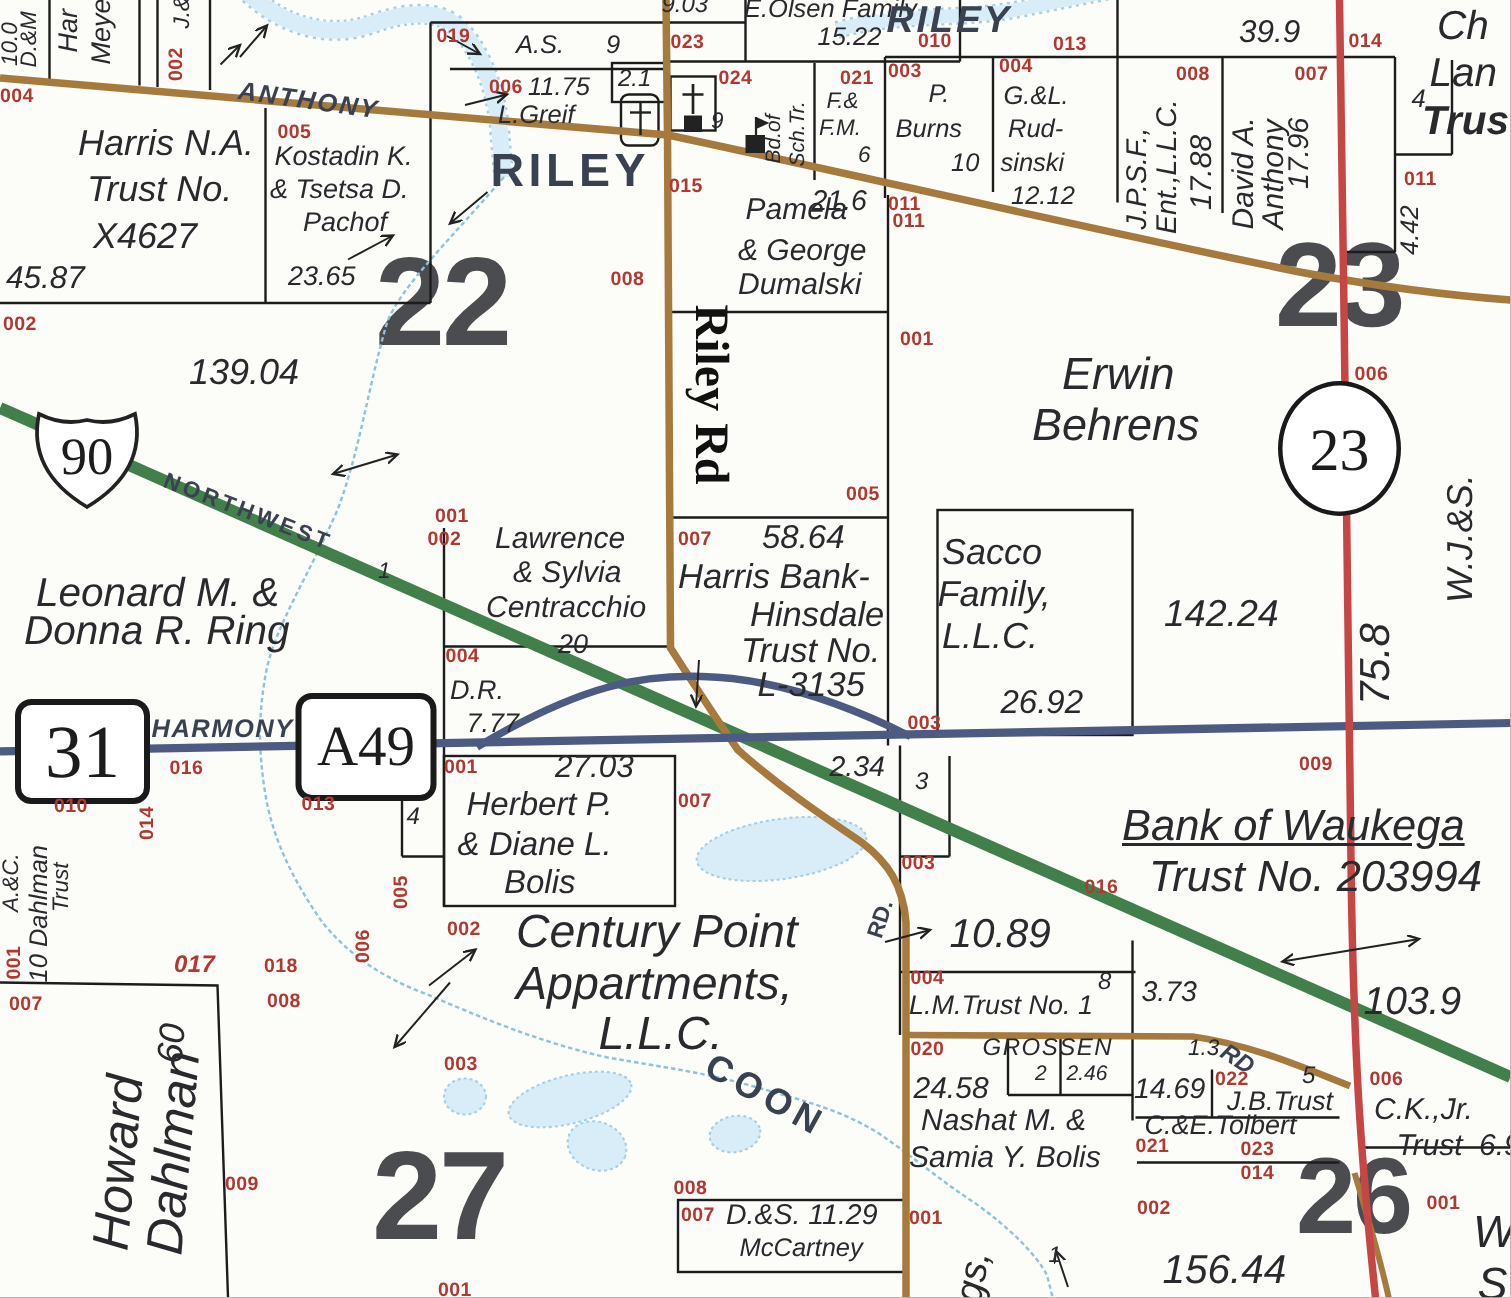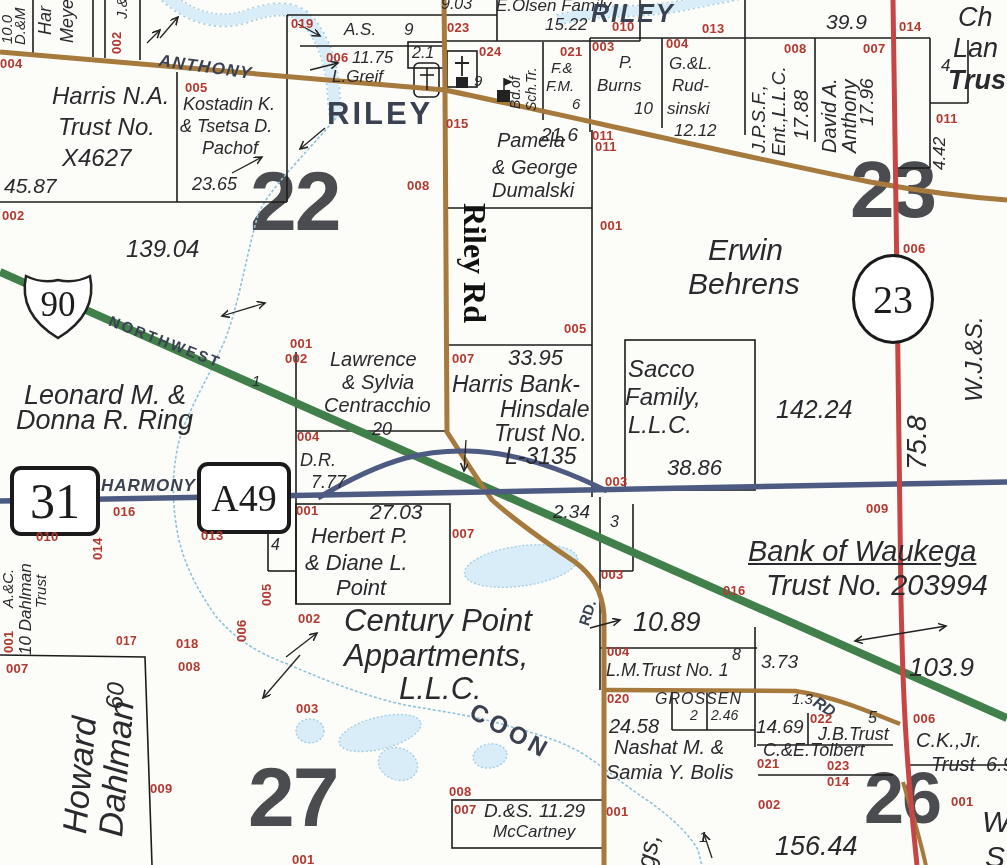--- a/index.html
+++ b/index.html
@@ -259,29 +259,29 @@
       <span class="lbl rr" style="left: 490px; top: 203px; font-size: 32px; transform: rotate(90deg);">Riley Rd</span>
       <span class="lbl pid" style="left: 600px; top: 220px; font-size: 13px;">001</span>
       <span class="lbl own" style="left: 708px; top: 236px; font-size: 30px;">Erwin</span>
       <span class="lbl own" style="left: 688px; top: 270px; font-size: 30px;">Behrens</span>
       <span class="lbl pid" style="left: 903px; top: 243px; font-size: 13px;">006</span>
       <span class="lbl own" style="left: 963px; top: 402px; font-size: 24px; transform: rotate(-90deg);">W.J.&amp;S.</span>
       <span class="lbl own" style="left: 904px; top: 470px; font-size: 28px; transform: rotate(-90deg);">75.8</span>
       <span class="lbl own" style="left: 776px; top: 398px; font-size: 25px;">142.24</span>
       <span class="lbl pid" style="left: 564px; top: 323px; font-size: 13px;">005</span>
       <span class="lbl pid" style="left: 452px; top: 353px; font-size: 13px;">007</span>
-      <span class="lbl own" style="left: 508px; top: 348px; font-size: 22px;">33.95</span>
+      <span class="lbl own" style="left: 508px; top: 348px; font-size: 22px;">58.64</span>
       <span class="lbl own" style="left: 452px; top: 374px; font-size: 23px;">Harris Bank-</span>
       <span class="lbl own" style="left: 500px; top: 399px; font-size: 23px;">Hinsdale</span>
       <span class="lbl own" style="left: 494px; top: 423px; font-size: 23px;">Trust No.</span>
       <span class="lbl own" style="left: 505px; top: 446px; font-size: 23px;">L-3135</span>
       <span class="lbl own" style="left: 628px; top: 358px; font-size: 24px;">Sacco</span>
       <span class="lbl own" style="left: 625px; top: 386px; font-size: 24px;">Family,</span>
       <span class="lbl own" style="left: 628px; top: 414px; font-size: 24px;">L.L.C.</span>
-      <span class="lbl own" style="left: 667px; top: 458px; font-size: 22px;">38.86</span>
+      <span class="lbl own" style="left: 667px; top: 458px; font-size: 22px;">26.92</span>
       <span class="lbl pid" style="left: 446px; top: 118px; font-size: 13px;">015</span>
       <span class="lbl own" style="left: 497px; top: 131px; font-size: 20px;">Pamela</span>
       <span class="lbl own" style="left: 492px; top: 158px; font-size: 20px;">&amp; George</span>
       <span class="lbl own" style="left: 492px; top: 181px; font-size: 20px;">Dumalski</span>
       <span class="lbl own" style="left: 541px; top: 126px; font-size: 19px;">21.6</span>
       <span class="lbl pid" style="left: 595px; top: 141px; font-size: 13px;">011</span>
       <span class="lbl pid" style="left: 407px; top: 180px; font-size: 13px;">008</span>
       <span class="lbl rdi" style="left: 101px; top: 478px; font-size: 17px; letter-spacing: 1px;">HARMONY</span>
       <span class="lbl pid" style="left: 113px; top: 506px; font-size: 13px;">016</span>
       <span class="lbl pid" style="left: 36px; top: 531px; font-size: 13px;">010</span>
@@ -294,34 +294,34 @@
       <span class="lbl pid" style="left: 261px; top: 606px; font-size: 13px; transform: rotate(-90deg);">005</span>
       <span class="lbl pid" style="left: 236px; top: 642px; font-size: 13px; transform: rotate(-90deg);">006</span>
       <span class="lbl pid" style="left: 297px; top: 431px; font-size: 13px;">004</span>
       <span class="lbl own" style="left: 300px; top: 452px; font-size: 18px;">D.R.</span>
       <span class="lbl own" style="left: 311px; top: 474px; font-size: 18px;">7.77</span>
       <span class="lbl pid" style="left: 296px; top: 505px; font-size: 13px;">001</span>
       <span class="lbl own" style="left: 370px; top: 502px; font-size: 21px;">27.03</span>
       <span class="lbl own" style="left: 271px; top: 537px; font-size: 16px;">4</span>
       <span class="lbl own" style="left: 311px; top: 526px; font-size: 22px;">Herbert P.</span>
       <span class="lbl own" style="left: 305px; top: 553px; font-size: 22px;">&amp; Diane L.</span>
-      <span class="lbl own" style="left: 336px; top: 578px; font-size: 22px;">Point</span>
+      <span class="lbl own" style="left: 336px; top: 578px; font-size: 22px;">Bolis</span>
       <span class="lbl pid" style="left: 452px; top: 528px; font-size: 13px;">007</span>
       <span class="lbl own" style="left: 553px; top: 503px; font-size: 19px;">2.34</span>
       <span class="lbl own" style="left: 610px; top: 514px; font-size: 16px;">3</span>
       <span class="lbl pid" style="left: 605px; top: 476px; font-size: 13px;">003</span>
       <span class="lbl pid" style="left: 601px; top: 569px; font-size: 13px;">003</span>
       <span class="lbl pid" style="left: 866px; top: 503px; font-size: 13px;">009</span>
       <span class="lbl own" style="left: 748px; top: 538px; font-size: 29px; text-decoration: underline;">Bank of Waukega</span>
       <span class="lbl own" style="left: 766px; top: 572px; font-size: 29px;">Trust No. 203994</span>
       <span class="lbl pid" style="left: 723px; top: 585px; font-size: 13px;">016</span>
       <span class="lbl own" style="left: 633px; top: 610px; font-size: 27px;">10.89</span>
       <span class="lbl own" style="left: 909px; top: 655px; font-size: 26px;">103.9</span>
       <span class="lbl rd" style="left: 577px; top: 623px; font-size: 15px; transform: rotate(-72deg);">RD.</span>
-      <span class="lbl pid" style="left: 116px; top: 636px; font-size: 12px;">017</span>
+      <span class="lbl pid" style="left: 116px; top: 636px; font-size: 16px; font-style: italic;">017</span>
       <span class="lbl pid" style="left: 176px; top: 638px; font-size: 13px;">018</span>
       <span class="lbl pid" style="left: 178px; top: 661px; font-size: 13px;">008</span>
       <span class="lbl pid" style="left: 6px; top: 663px; font-size: 13px;">007</span>
       <span class="lbl own" style="left: 58px; top: 832px; font-size: 34px; transform: rotate(-85deg);">Howard</span>
       <span class="lbl own" style="left: 94px; top: 835px; font-size: 34px; transform: rotate(-85deg);">Dahlman</span>
       <span class="lbl own" style="left: 103px; top: 708px; font-size: 24px; transform: rotate(-85deg);">60</span>
       <span class="lbl pid" style="left: 150px; top: 783px; font-size: 13px;">009</span>
       <span class="lbl pid" style="left: 298px; top: 613px; font-size: 13px;">002</span>
       <span class="lbl own" style="left: 344px; top: 606px; font-size: 31px;">Century Point</span>
       <span class="lbl own" style="left: 344px; top: 641px; font-size: 31px;">Appartments,</span>

